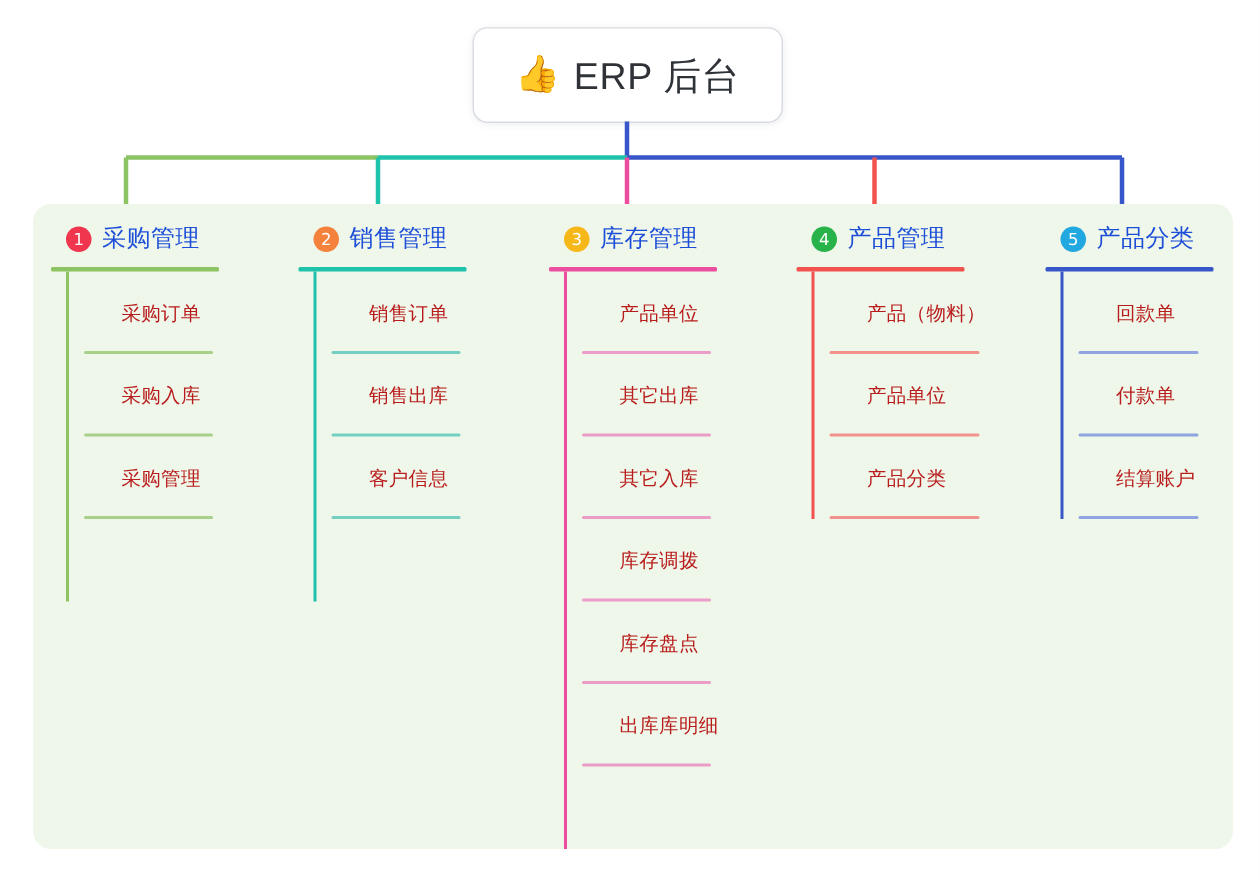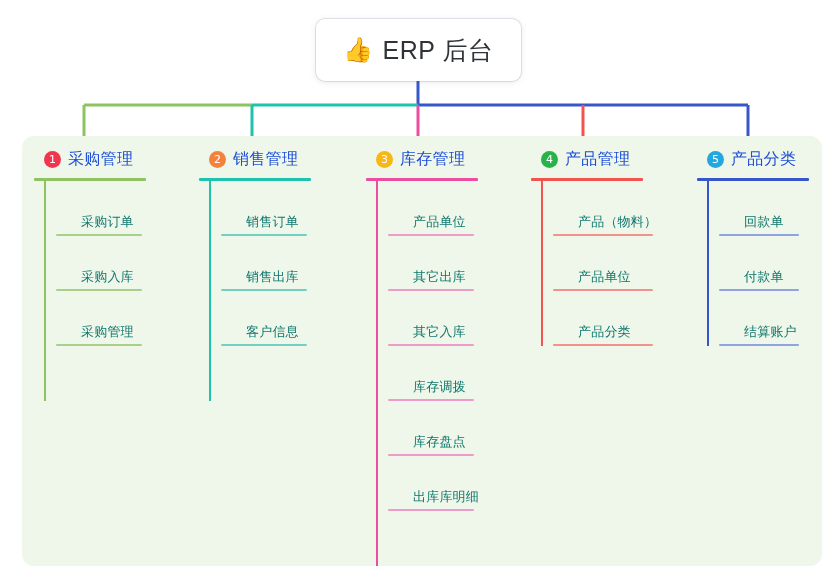--- a/index.html
+++ b/index.html
@@ -115,23 +115,23 @@
     width: 2px;
   }
   .leaf {
     position: relative;
     height: 55px;
     box-sizing: border-box;
   }
   .leaf-label {
     position: absolute;
     left: 25px;
-    bottom: 5px;
+    bottom: 18px;
     font-size: 13px;
-    color: #0f766e;
+    color: #b91c1c;
     white-space: nowrap;
     letter-spacing: 0.2px;
     margin-top: 25px;
   }
   .leaf-rule {
     position: absolute;
     left: 0px;
     bottom: 0;
     height: 2px;
     width: 100px;

